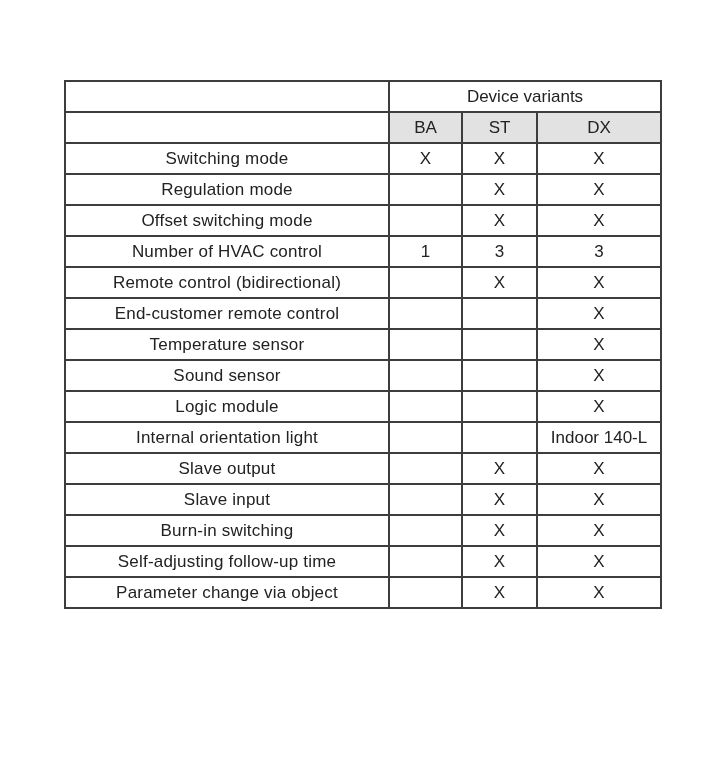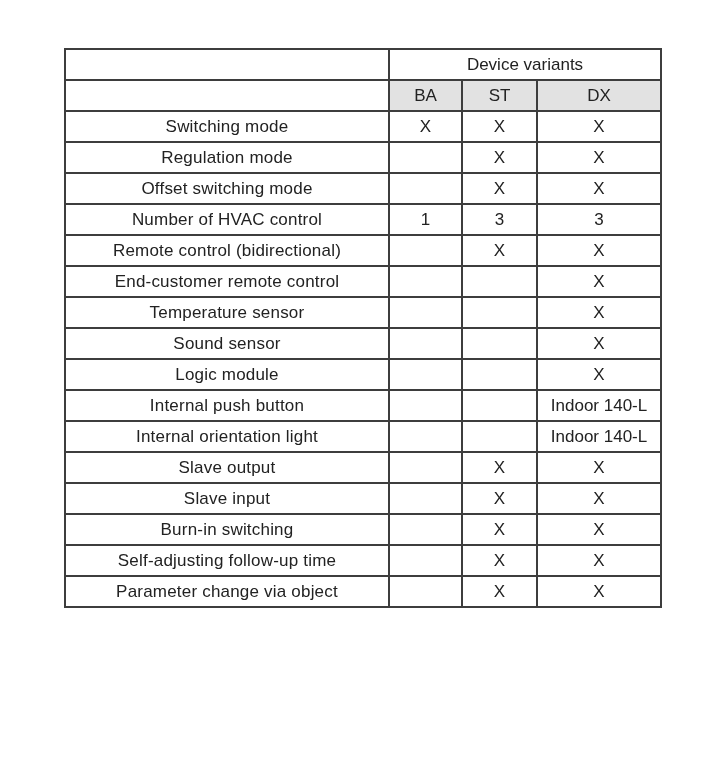--- a/index.html
+++ b/index.html
@@ -15,21 +15,21 @@
     position: relative;
     width: 720px;
     height: 758px;
     overflow: hidden;
   }
   table.variants {
     border-collapse: collapse;
     table-layout: fixed;
     position: absolute;
     left: 64px;
-    top: 48px;
+    top: 80px;
     padding-left: 47px;
   }
   table.variants td,
   table.variants th {
     border: 2px solid #3d3d3d;
     height: 29px;
     font-size: 17px;
     font-weight: normal;
     padding: 0;
     overflow: hidden;
@@ -132,26 +132,20 @@
       <td class="val"></td>
       <td class="val">X</td>
     </tr>
     <tr>
       <td class="feature">Logic module</td>
       <td class="val"></td>
       <td class="val"></td>
       <td class="val">X</td>
     </tr>
     <tr>
-      <td class="feature">Internal push button</td>
-      <td class="val"></td>
-      <td class="val"></td>
-      <td class="val">Indoor 140-L</td>
-    </tr>
-    <tr>
       <td class="feature">Internal orientation light</td>
       <td class="val"></td>
       <td class="val"></td>
       <td class="val">Indoor 140-L</td>
     </tr>
     <tr>
       <td class="feature">Slave output</td>
       <td class="val"></td>
       <td class="val">X</td>
       <td class="val">X</td>

